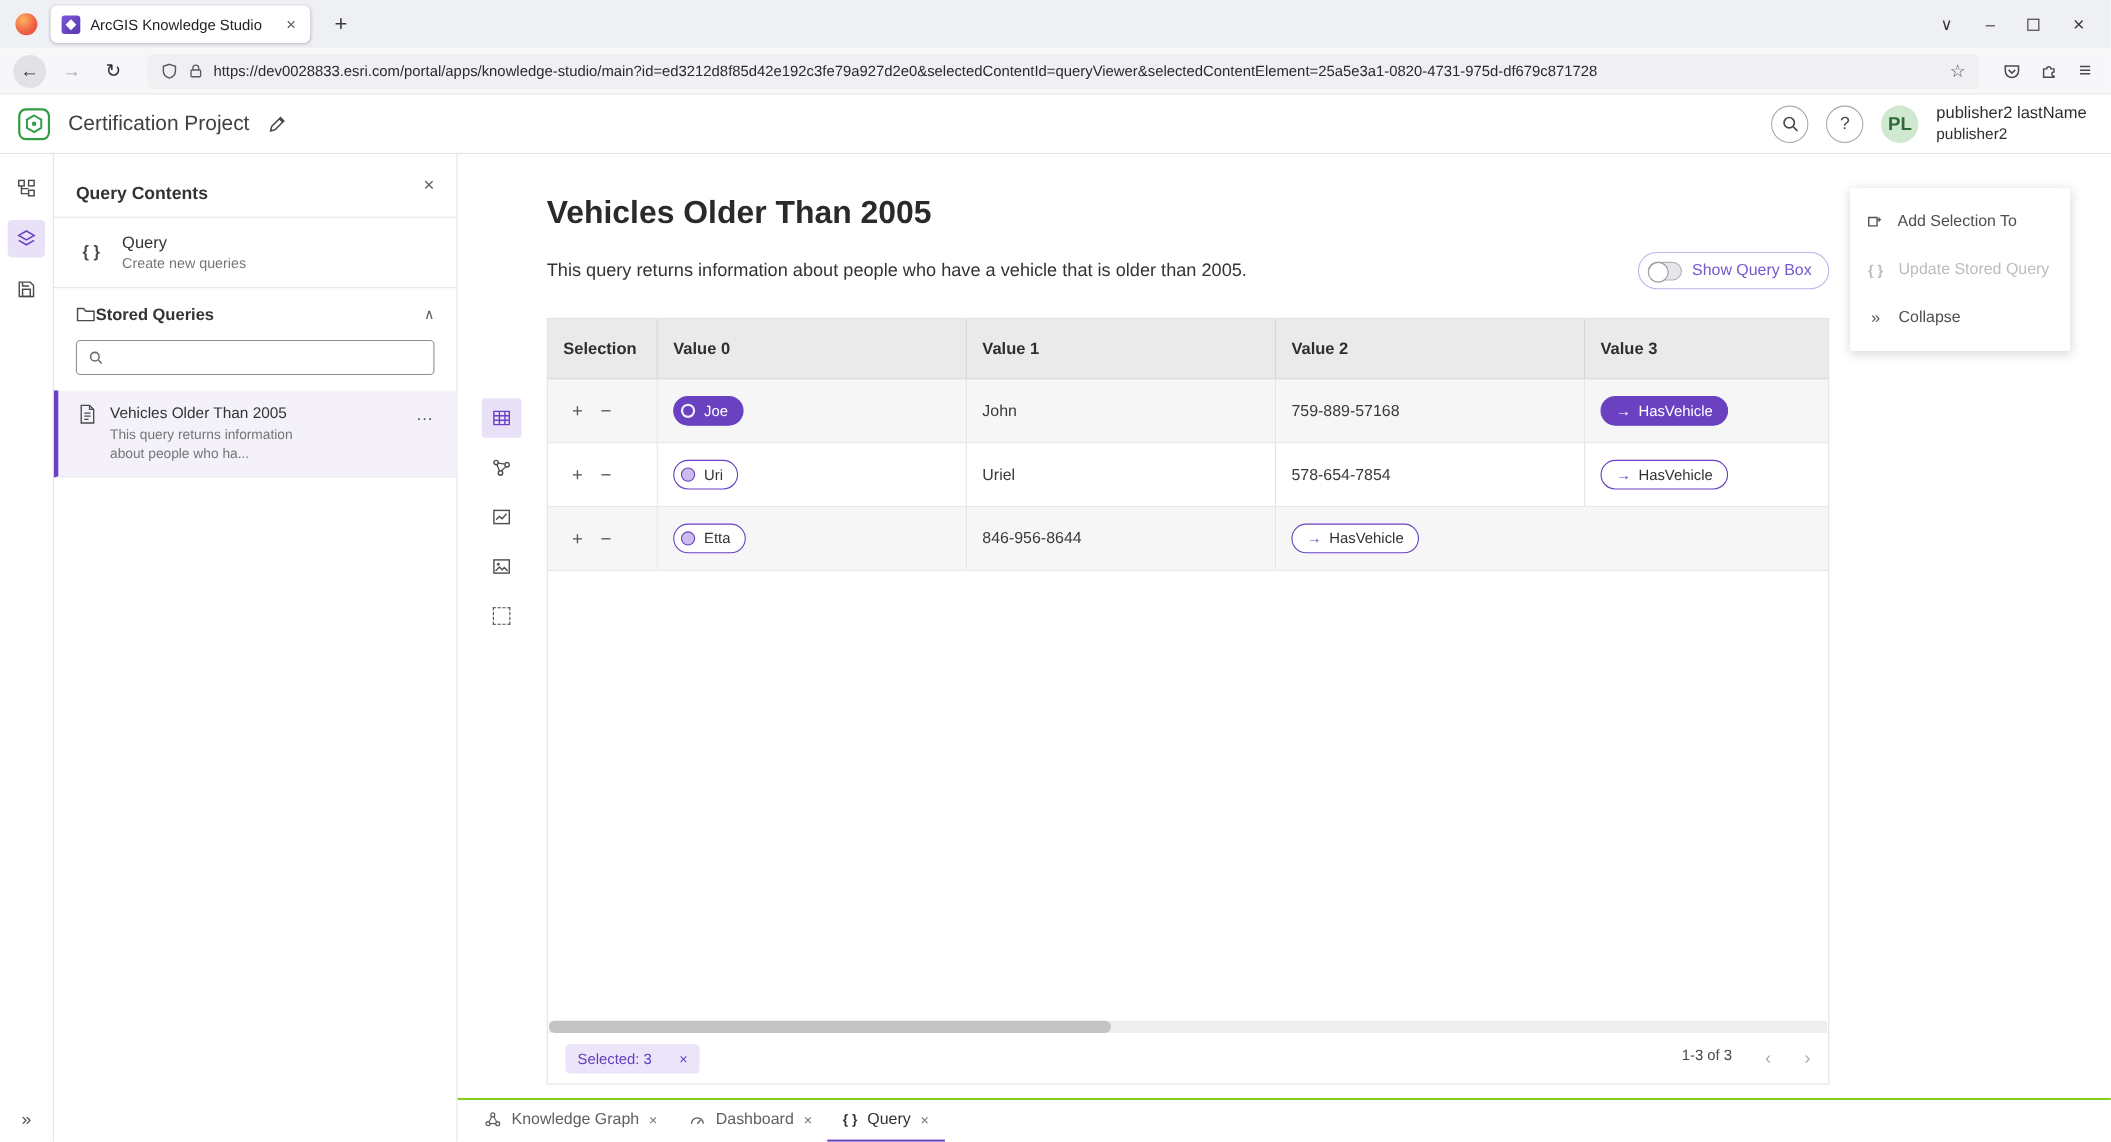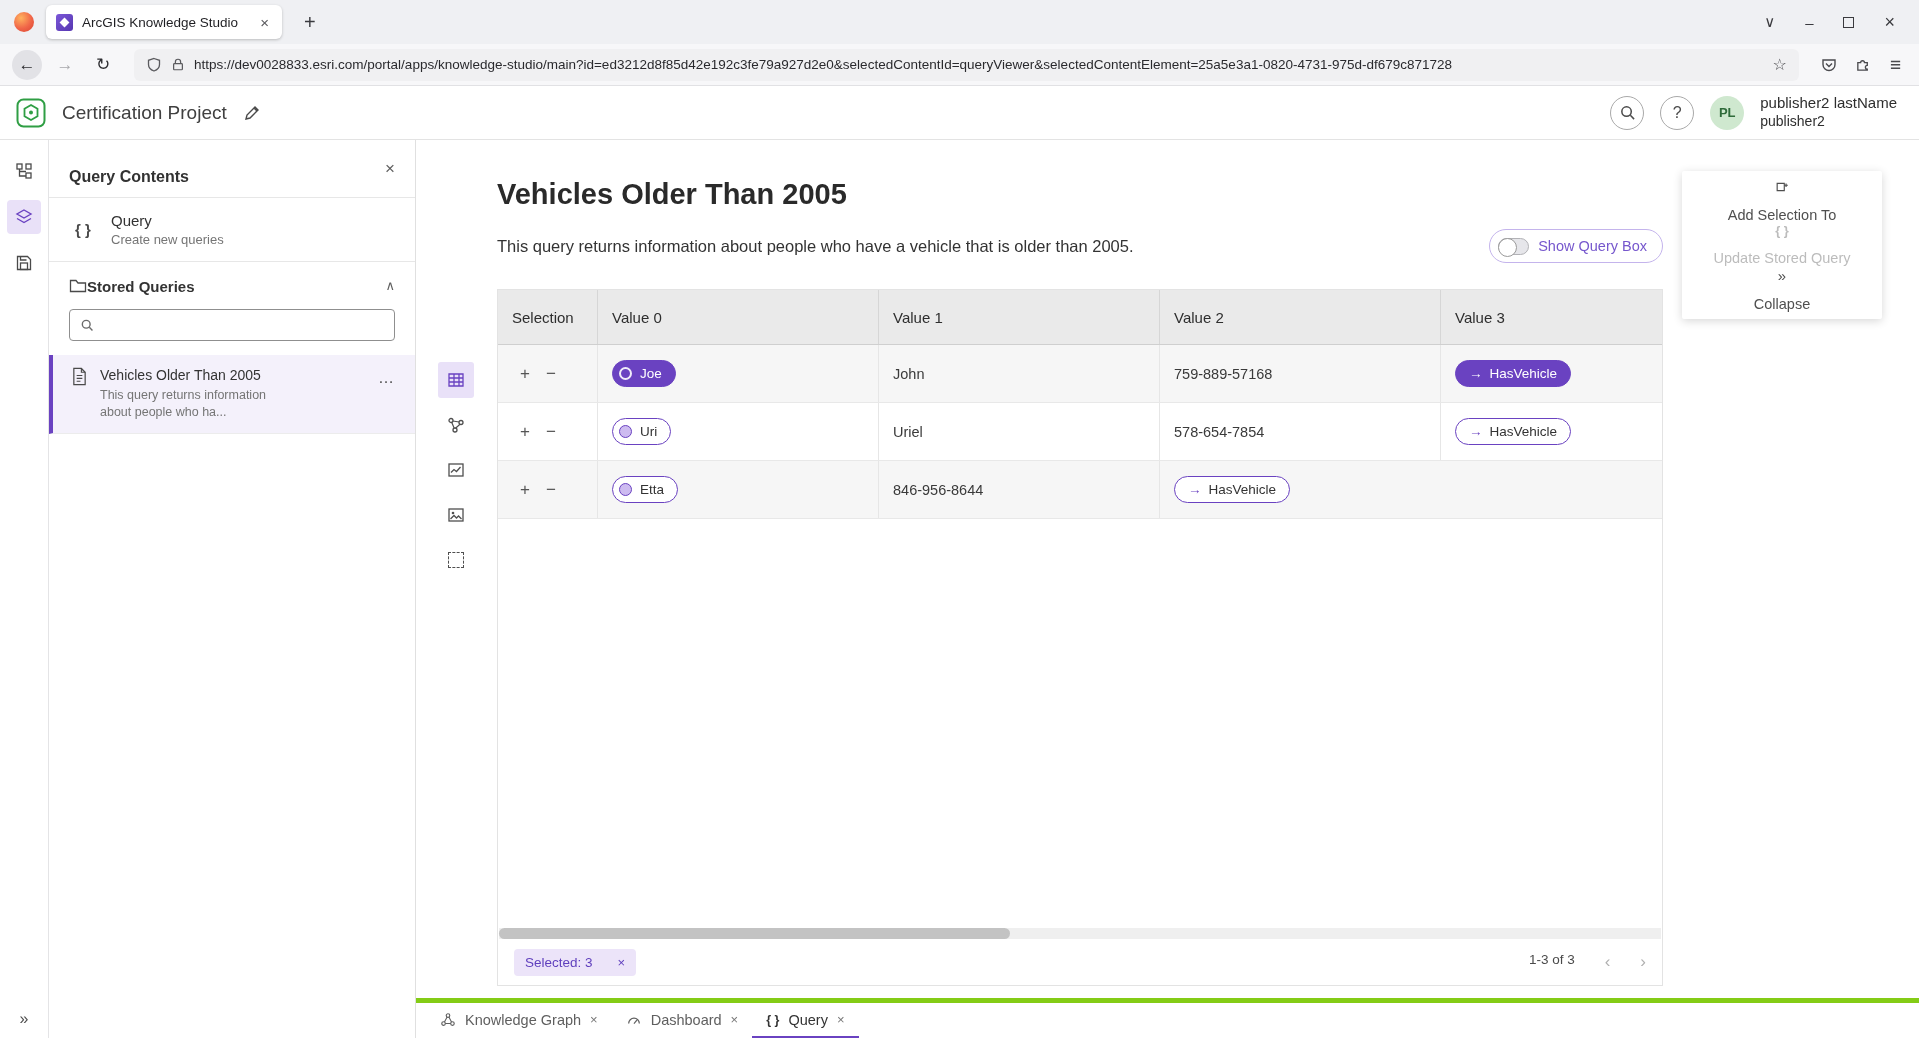--- a/index.html
+++ b/index.html
@@ -30,21 +30,21 @@
   .nav-right { display:flex; align-items:center; gap:18px; padding:0 6px; color:#4a4a4e; }
   .hamburger { font-size:19px; }
 
   
   .app-header { height:54px; background:#fff; border-bottom:1px solid #e3e3e3; display:flex; align-items:center; padding:0 16px; }
   .logo { margin-right:16px; flex:none; }
   .app-title { font-size:19px; color:#404040; }
   .pencil { margin-left:16px; color:#4a4a4a; }
   .header-right { margin-left:auto; display:flex; align-items:center; gap:16px; }
   .circ-btn { width:34px; height:34px; border-radius:50%; border:1px solid #a9a9a9; display:flex; align-items:center; justify-content:center; color:#4a4a4a; font-size:16px; }
-  .avatar { width:34px; height:34px; border-radius:50%; background:#cfe8cf; color:#2f6b3a; font-size:13px; font-weight:bold; display:flex; align-items:center; justify-content:center; }
+  .avatar { width:34px; height:34px; border-radius:50%; background:#cfe8cf; color:#2f6b3a; font-size:17px; font-weight:bold; display:flex; align-items:center; justify-content:center; }
   .user-block { line-height:1.25; margin-right:6px; }
   .user-name { font-size:15px; color:#2e2e2e; }
   .user-sub { font-size:14px; color:#2e2e2e; }
 
   
   .app-body { height:898px; display:flex; }
   .rail { width:49px; border-right:1px solid #e4e4e6; display:flex; flex-direction:column; align-items:center; padding-top:14px; gap:12px; position:relative; flex:none; }
   .rail-btn { width:34px; height:34px; border-radius:4px; display:flex; align-items:center; justify-content:center; color:#4a4a4a; }
   .rail-btn.selected { background:#e9e1f8; color:#6a42c1; }
   .rail-expand { position:absolute; bottom:10px; left:0; width:100%; text-align:center; color:#4f4f4f; font-size:16px; }
@@ -79,21 +79,21 @@
   .toggle-label { color:#7657cd; font-size:14.5px; }
 
   .work-area { position:relative; margin-top:26px; padding-left:81px; }
   .view-strip { position:absolute; left:22px; top:73px; display:flex; flex-direction:column; gap:9px; }
   .view-btn { width:36px; height:36px; border-radius:3px; display:flex; align-items:center; justify-content:center; color:#4f4f4f; }
   .view-btn.selected { background:#e9e1f8; color:#6a42c1; }
   .dashed-sq { width:16px; height:16px; border:1.5px dashed currentColor; }
 
   .table-card { width:1166px; height:697px; border:1px solid #e3e3e3; display:flex; flex-direction:column; background:#fff; }
   .grid-header { display:flex; background:#eaeaea; border-bottom:1px solid #cfcfcf; height:55px; flex:none; }
-  .grid-header .col { display:flex; align-items:center; padding-left:14px; font-size:15px; color:#2e2e2e; border-right:1px solid #d6d6d6; }
+  .grid-header .col { display:flex; align-items:center; padding-left:14px; font-size:15px; color:#2e2e2e; border-right:1px solid #d6d6d6;font-weight:bold; }
   .grid-row { display:flex; height:58px; border-bottom:1px solid #e8e8e8; flex:none; }
   .grid-row:nth-child(even) { background:#f6f6f6; }
   .grid-row .cell { display:flex; align-items:center; padding-left:14px; font-size:14.5px; color:#3a3a3a; border-right:1px solid #e6e6e6; }
   .c-sel { width:100px; flex:none; }
   .c-v0,.c-v1,.c-v2 { width:281px; flex:none; }
   .c-v3 { flex:1; border-right:none !important; }
   .rowbtn { color:#555; font-size:17px; padding:0 8px; }
   .epill { display:inline-flex; align-items:center; gap:8px; border-radius:15px; padding:5px 13px 5px 6px; font-size:13.5px; border:1px solid #6a42c1; color:#333; background:#fff; }
   .epill .dot { width:13px; height:13px; border-radius:50%; background:#cdbbf0; border:1.5px solid #6a42c1; }
   .epill.filled { background:#6a42c1; color:#fff; border-color:#6a42c1; }
@@ -106,26 +106,26 @@
   .hscroll { height:11px; background:#efefef; margin:0 1px; flex:none; }
   .hthumb { width:44%; height:100%; background:#c3c3c3; border-radius:6px; }
   .grid-footer { height:46px; display:flex; align-items:center; padding:0 16px; flex:none; }
   .sel-chip { display:inline-flex; align-items:center; gap:25px; background:#ece4f9; color:#5f3fbd; border-radius:4px; padding:6px 11px; font-size:13.5px; }
   .sel-chip .x { font-size:13px; }
   .pager { margin-left:auto; display:flex; align-items:flex-start; gap:30px; }
   .range { font-size:13.5px; color:#4a4a4a; }
   .pg { color:#b0b0b0; font-size:17px; }
 
   .ctx-menu { position:absolute; top:171px; left:1682px; width:200px; background:#fff; box-shadow:0 2px 10px rgba(0,0,0,.16); border-radius:2px; padding:8px 0; z-index:5; }
-  .ctx-item { height:44px; display:flex; align-items:center; gap:12px; padding:0 14px; font-size:14.5px; color:#4f4f4f;flex-direction:column; }
+  .ctx-item { height:44px; display:flex; align-items:center; gap:12px; padding:0 14px; font-size:14.5px; color:#4f4f4f; }
   .ctx-item.disabled { color:#bcbcbc; }
   .ctx-braces { font-weight:bold; font-size:13px; width:18px; text-align:center; }
   .ctx-chev { font-size:15px; width:18px; text-align:center; }
 
-  .bottom-bar { height:40px; border-top:5px solid #84cc16; display:flex; align-items:center; padding-left:10px; background:#fff; flex:none; }
+  .bottom-bar { height:40px; border-top:2px solid #84cc16; display:flex; align-items:center; padding-left:10px; background:#fff; flex:none; }
   .btab-item { height:100%; display:flex; align-items:center; gap:9px; padding:0 14px; font-size:14.5px; color:#5f5f5f; border-bottom:2px solid transparent; }
   .btab-item.active { color:#333; border-bottom-color:#6a42c1; }
   .btab-x { color:#777; font-size:13px; }
   .btab-braces { font-weight:bold; font-size:12.5px; }
 </style>
 </head>
 <body>
 
 <div class="tabstrip" data-interactable="false">
   <span class="ff-dot" data-interactable="true"></span>

